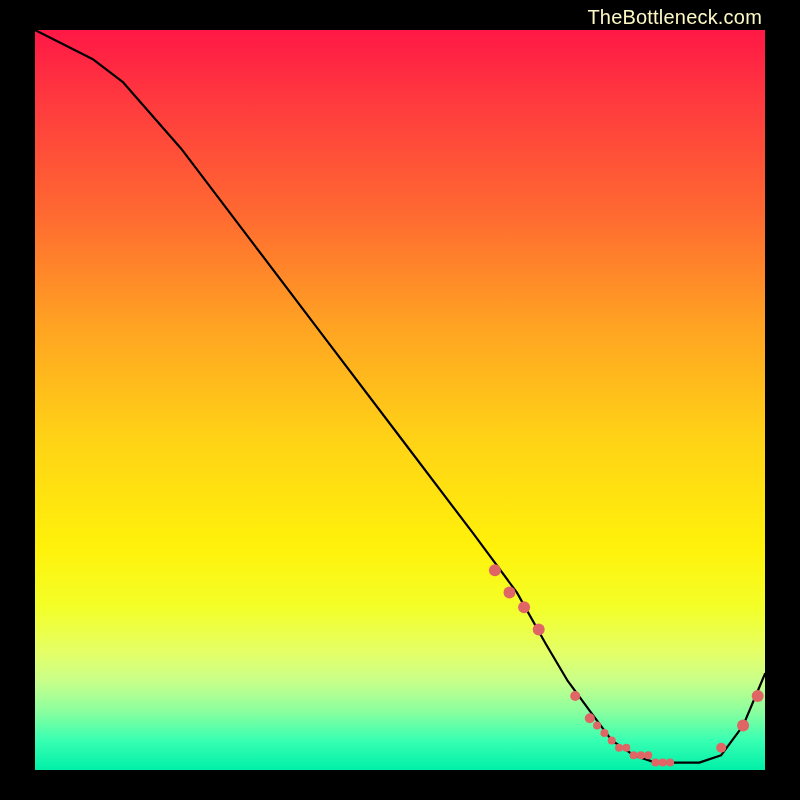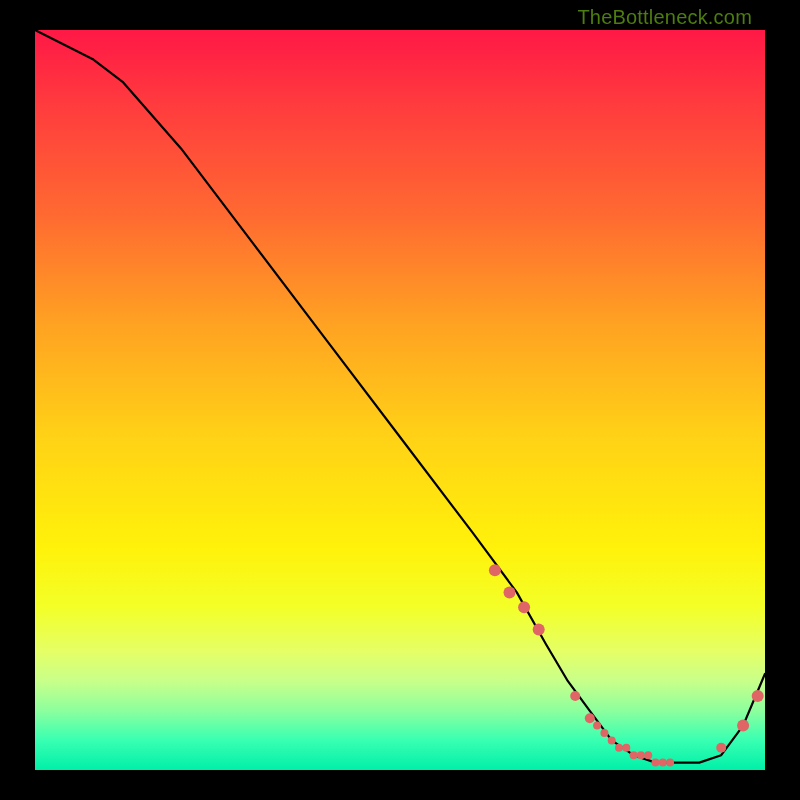--- a/index.html
+++ b/index.html
@@ -39,22 +39,22 @@
       #e5ff66 84%,
       #c8ff8a 88%,
       #8cff9e 92%,
       #38ffb2 96%,
       #00f0a8 100%
     );
   }
   .watermark {
     position: absolute;
     top: 6px;
-    right: 48px;
-    color: #4d7c0f;
+    right: 38px;
+    color: #fef9c3;
     font-size: 20px;
     letter-spacing: 0.2px;
     user-select: none;
   }
   svg.curve {
     position: absolute;
     inset: 0;
   }
 </style>
 </head>

